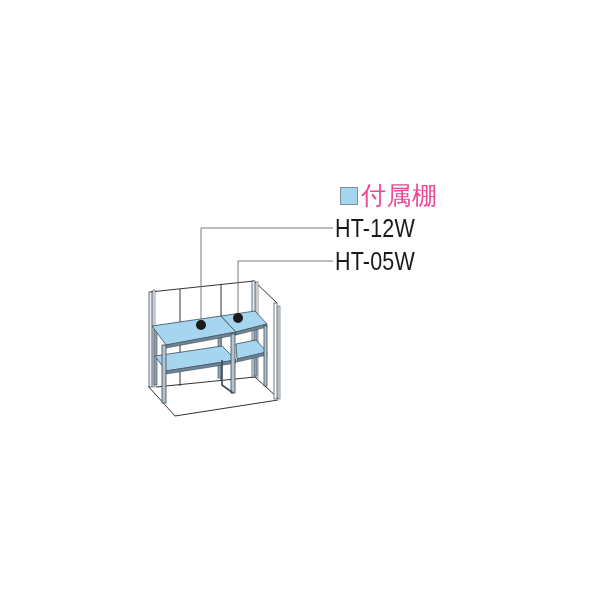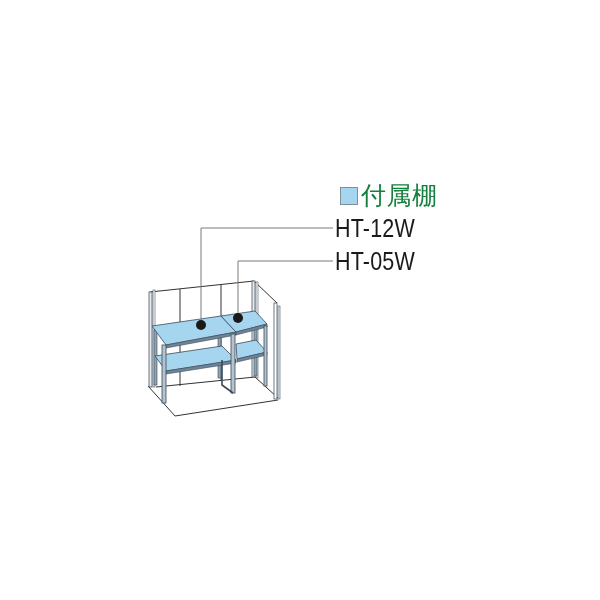--- a/index.html
+++ b/index.html
@@ -1,18 +1,18 @@
 <!DOCTYPE html>
 <html><head>
   <meta charset="utf-8">
   <style>
     html, body { margin: 0; padding: 0; background: #ffffff; }
     body { width: 600px; height: 600px; position: relative; overflow: hidden; font-family: "Liberation Sans", "DejaVu Sans", sans-serif; }
     #diagram { position: absolute; left: 0; top: 0; width: 600px; height: 600px; }
-    .legend-row { position: absolute; display: flex; align-items: center; color: #15803d; }
+    .legend-row { position: absolute; display: flex; align-items: center; color: #ec4899; }
     .legend-swatch { width: 18px; height: 18px; background: #a6d5f0; border: 1px solid #7f8e99; box-sizing: border-box; margin-right: 3px; }
     .legend-title { font-size: 25px; line-height: 28px; letter-spacing: 0.5px; font-family: "DejaVu Sans", sans-serif; }
     .model-label { position: absolute; font-size: 25px; line-height: 28px; color: #1a1a1a; font-family: "Liberation Sans", sans-serif; transform: scaleX(0.86); transform-origin: left center; letter-spacing: 0.2px; }
   </style>
 </head>
 <body>
 
 <svg id="diagram" viewBox="0 0 600 600" xmlns="http://www.w3.org/2000/svg">
 
   <g fill="none" stroke="#333" stroke-width="1">

